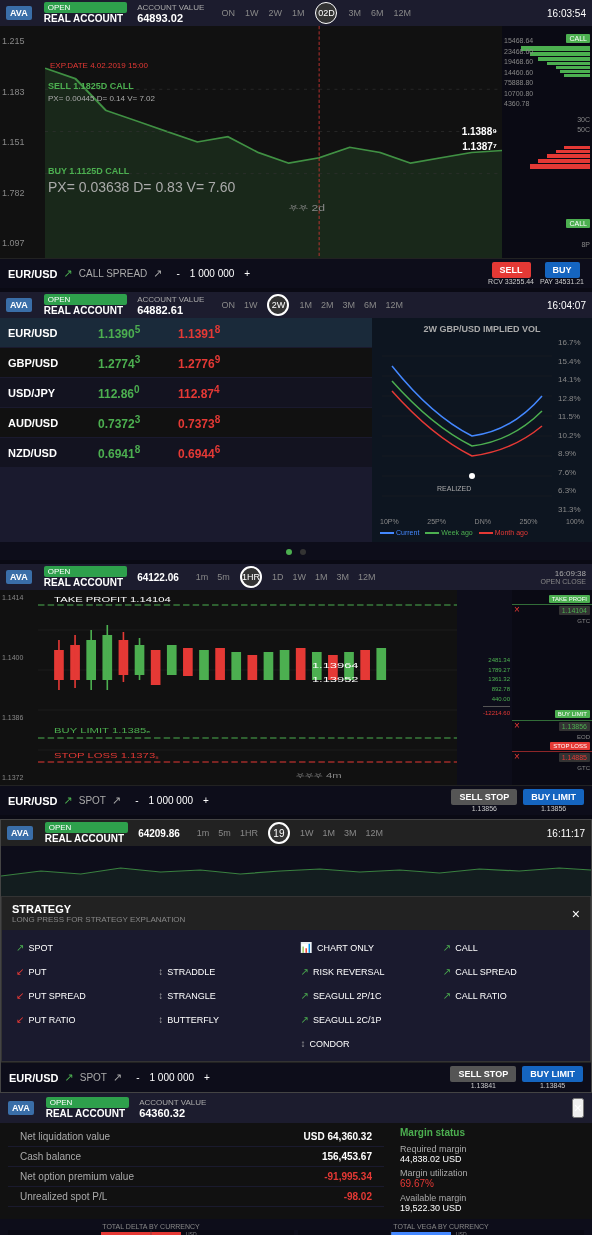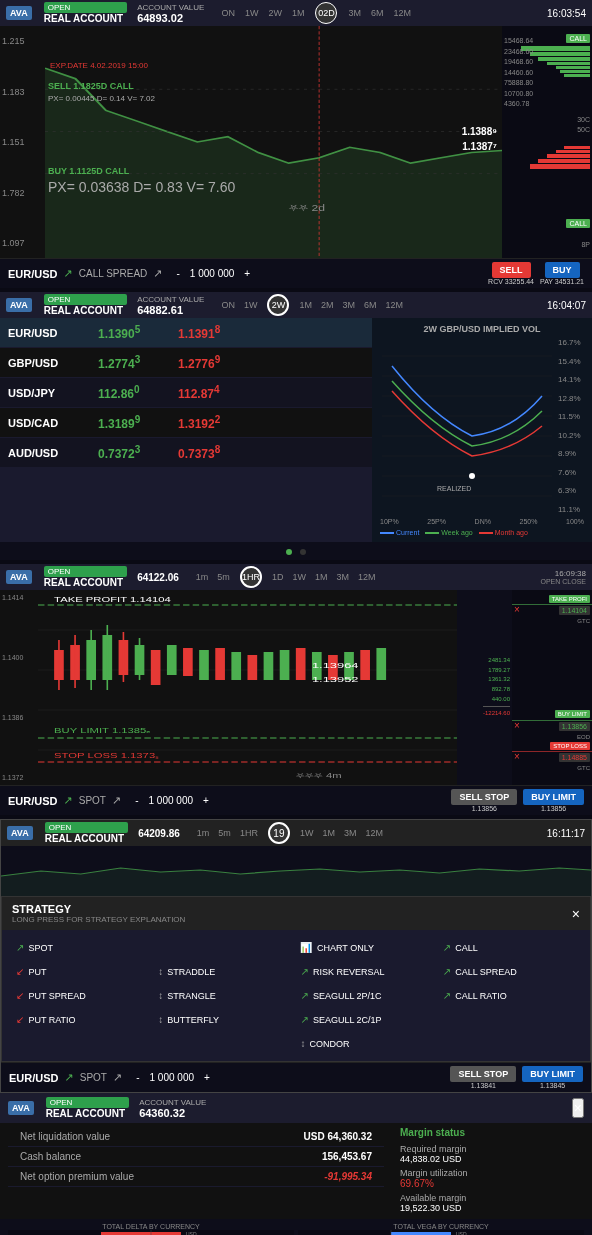--- a/index.html
+++ b/index.html
@@ -190,21 +190,21 @@
       font-size: 9px;
     }
     .info-row {
       display: flex;
       justify-content: space-between;
       padding: 4px 12px;
       border-bottom: 1px solid #1a1a2e;
     }
     .info-label { color: #aaa; font-size: 10px; }
     .info-value { color: #fff; font-size: 10px; font-weight: bold; }
-    .info-value.negative { color: #e53935; font-style: italic; }
+    .info-value.negative { color: #e53935; }
     .margin-row {
       display: flex;
       justify-content: space-between;
       padding: 2px 0;
       flex-direction: column;
     }
     .margin-label { color: #aaa; font-size: 9px; }
     .margin-value { color: #fff; font-size: 9px; }
     .margin-pct { color: #e53935; font-size: 10px; }
 
@@ -625,33 +625,33 @@
         <span class="bid-price price-up">1.2774<sup>3</sup></span>
         <span class="ask-price price-down">1.2776<sup>9</sup></span>
       </div>
 
       <div class="market-row">
         <span class="pair-name">USD/JPY</span>
         <span class="bid-price price-up">112.86<sup>0</sup></span>
         <span class="ask-price price-down">112.87<sup>4</sup></span>
       </div>
 
-      <div class="market-row">
-        <span class="pair-name">USD/CAD</span>
-        <span class="bid-price price-up">1.3189<sup>9</sup></span>
-        <span class="ask-price price-down">1.3192<sup>2</sup></span>
-      </div>
 
 
       <div class="market-row">
         <span class="pair-name">AUD/USD</span>
         <span class="bid-price price-up">0.7372<sup>3</sup></span>
         <span class="ask-price price-down">0.7373<sup>8</sup></span>
       </div>
 
+      <div class="market-row">
+        <span class="pair-name">NZD/USD</span>
+        <span class="bid-price price-up">0.6941<sup>8</sup></span>
+        <span class="ask-price price-down">0.6944<sup>6</sup></span>
+      </div>
     </div>
 
     <div class="market-right">
       <div class="vol-title">2W GBP/USD IMPLIED VOL</div>
       <div class="vol-chart-area">
         <svg width="100%" height="100%" viewBox="0 0 200 180">
 
           <line x1="0" y1="20" x2="170" y2="20" stroke="#222" stroke-width="0.5"></line>
           <line x1="0" y1="40" x2="170" y2="40" stroke="#222" stroke-width="0.5"></line>
           <line x1="0" y1="60" x2="170" y2="60" stroke="#222" stroke-width="0.5"></line>
@@ -673,21 +673,21 @@
         <div class="vol-axis-right">
           <span>16.7%</span>
             <span>15.4%</span>
             <span>14.1%</span>
             <span>12.8%</span>
           <span>11.5%</span>
             <span>10.2%</span>
             <span>8.9%</span>
             <span>7.6%</span>
           <span>6.3%</span>
-            <span>11.1%</span>
+            <span>31.3%</span>
         </div>
       </div>
       <div class="vol-axis-bottom">
         <span>10P%</span>
           <span>25P%</span>
           <span>DN%</span>
           <span>250%</span>
           <span>100%</span>
       </div>
 
@@ -1008,20 +1008,24 @@
         <span class="info-value">USD 64,360.32</span>
       </div>
       <div class="info-row">
         <span class="info-label">Cash balance</span>
         <span class="info-value">156,453.67</span>
       </div>
       <div class="info-row">
         <span class="info-label">Net option premium value</span>
         <span class="info-value negative">-91,995.34</span>
       </div>
+      <div class="info-row">
+        <span class="info-label">Unrealized spot P/L</span>
+        <span class="info-value negative">-98.02</span>
+      </div>
     </div>
 
     <div class="right-info">
       <div style="color:#4caf50;font-size:10px;font-weight:bold;margin-bottom:4px;">Margin status</div>
       <div class="margin-row">
         <span class="margin-label">Required margin</span>
         <span class="margin-value">44,838.02 USD</span>
       </div>
       <div class="margin-row">
         <span class="margin-label">Margin utilization</span>

